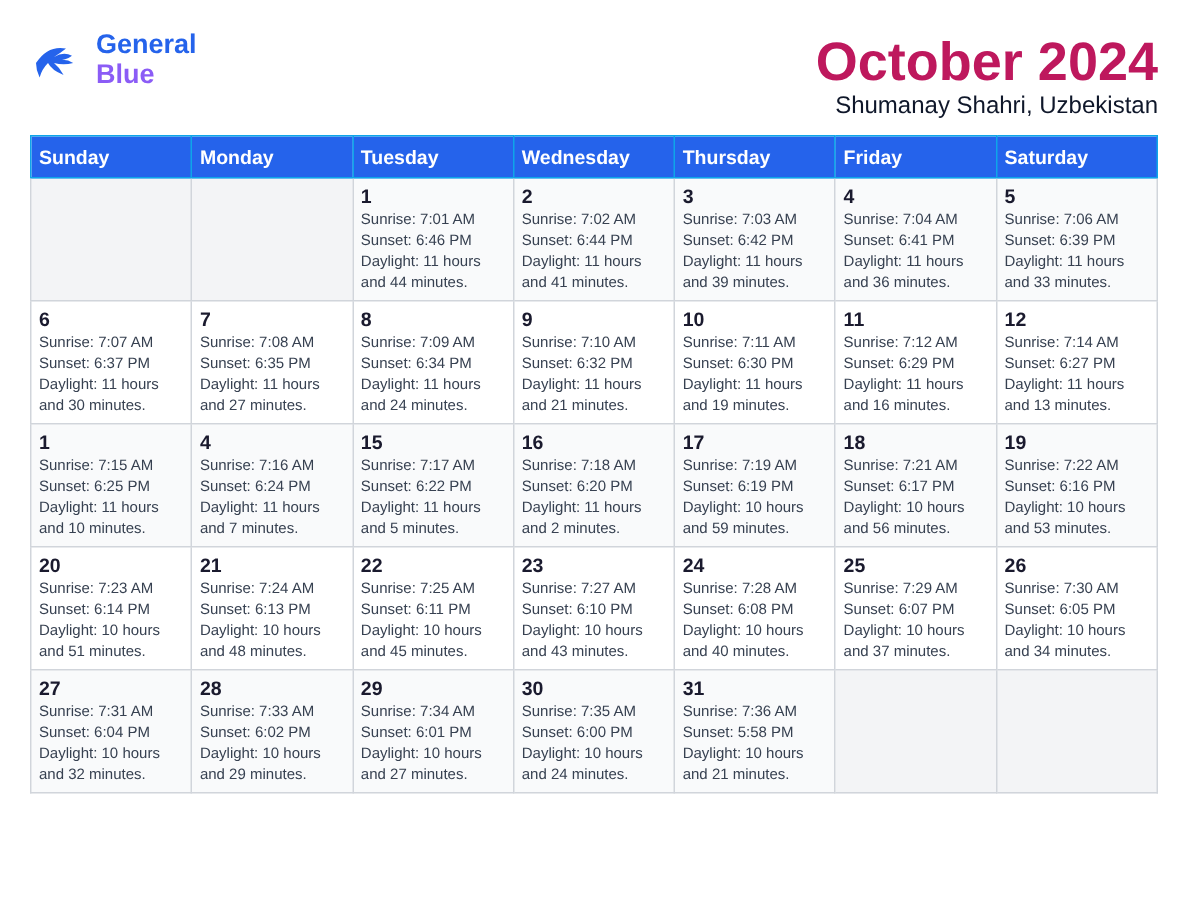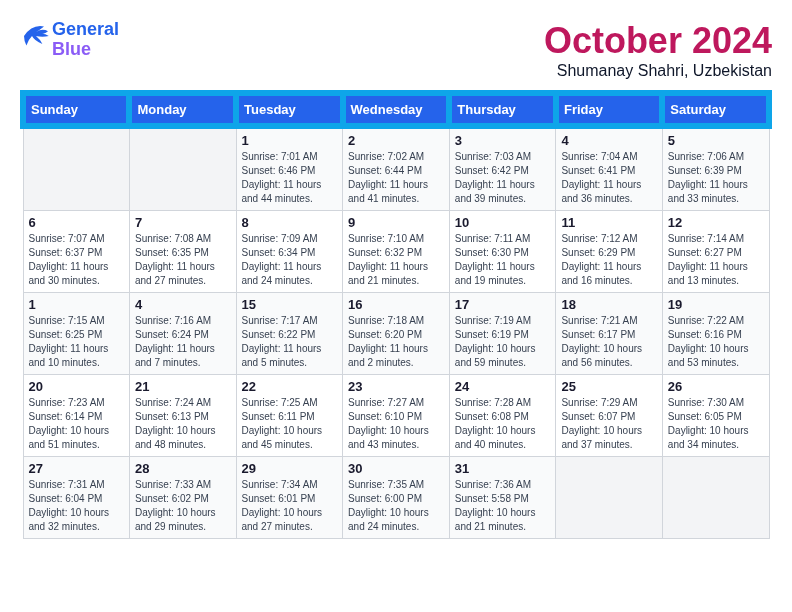--- a/index.html
+++ b/index.html
@@ -11,21 +11,22 @@
       padding: 20px;
     }
     .header {
       display: flex;
       justify-content: space-between;
       align-items: flex-start;
       margin-bottom: 10px;
     }
     .logo {
       display: flex;
-      gap: 0;
+      align-items: center;
+      gap: 12px;
     }
     .logo-text {
       font-size: 18px;
       font-weight: bold;
       color: #1a1a2e;
       line-height: 1.1;
     }
     .logo-text span {
       color: #2563eb;
     }
@@ -51,21 +52,21 @@
       border-collapse: collapse;
       font-size: 11px;
     }
     thead tr th {
       background-color: #2563eb;
       color: white;
       padding: 6px 5px;
       text-align: left;
       font-size: 13px;
       font-weight: 600;
-      border: 6px solid #0ea5e9;
+      border: 1px solid #0ea5e9;
     }
     tbody tr td {
       border: 1px solid #d1d5db;
       vertical-align: top;
       padding: 4px 5px;
       min-height: 70px;
       height: 80px;
       width: 107px;
     }
     tbody tr:nth-child(odd) td {

